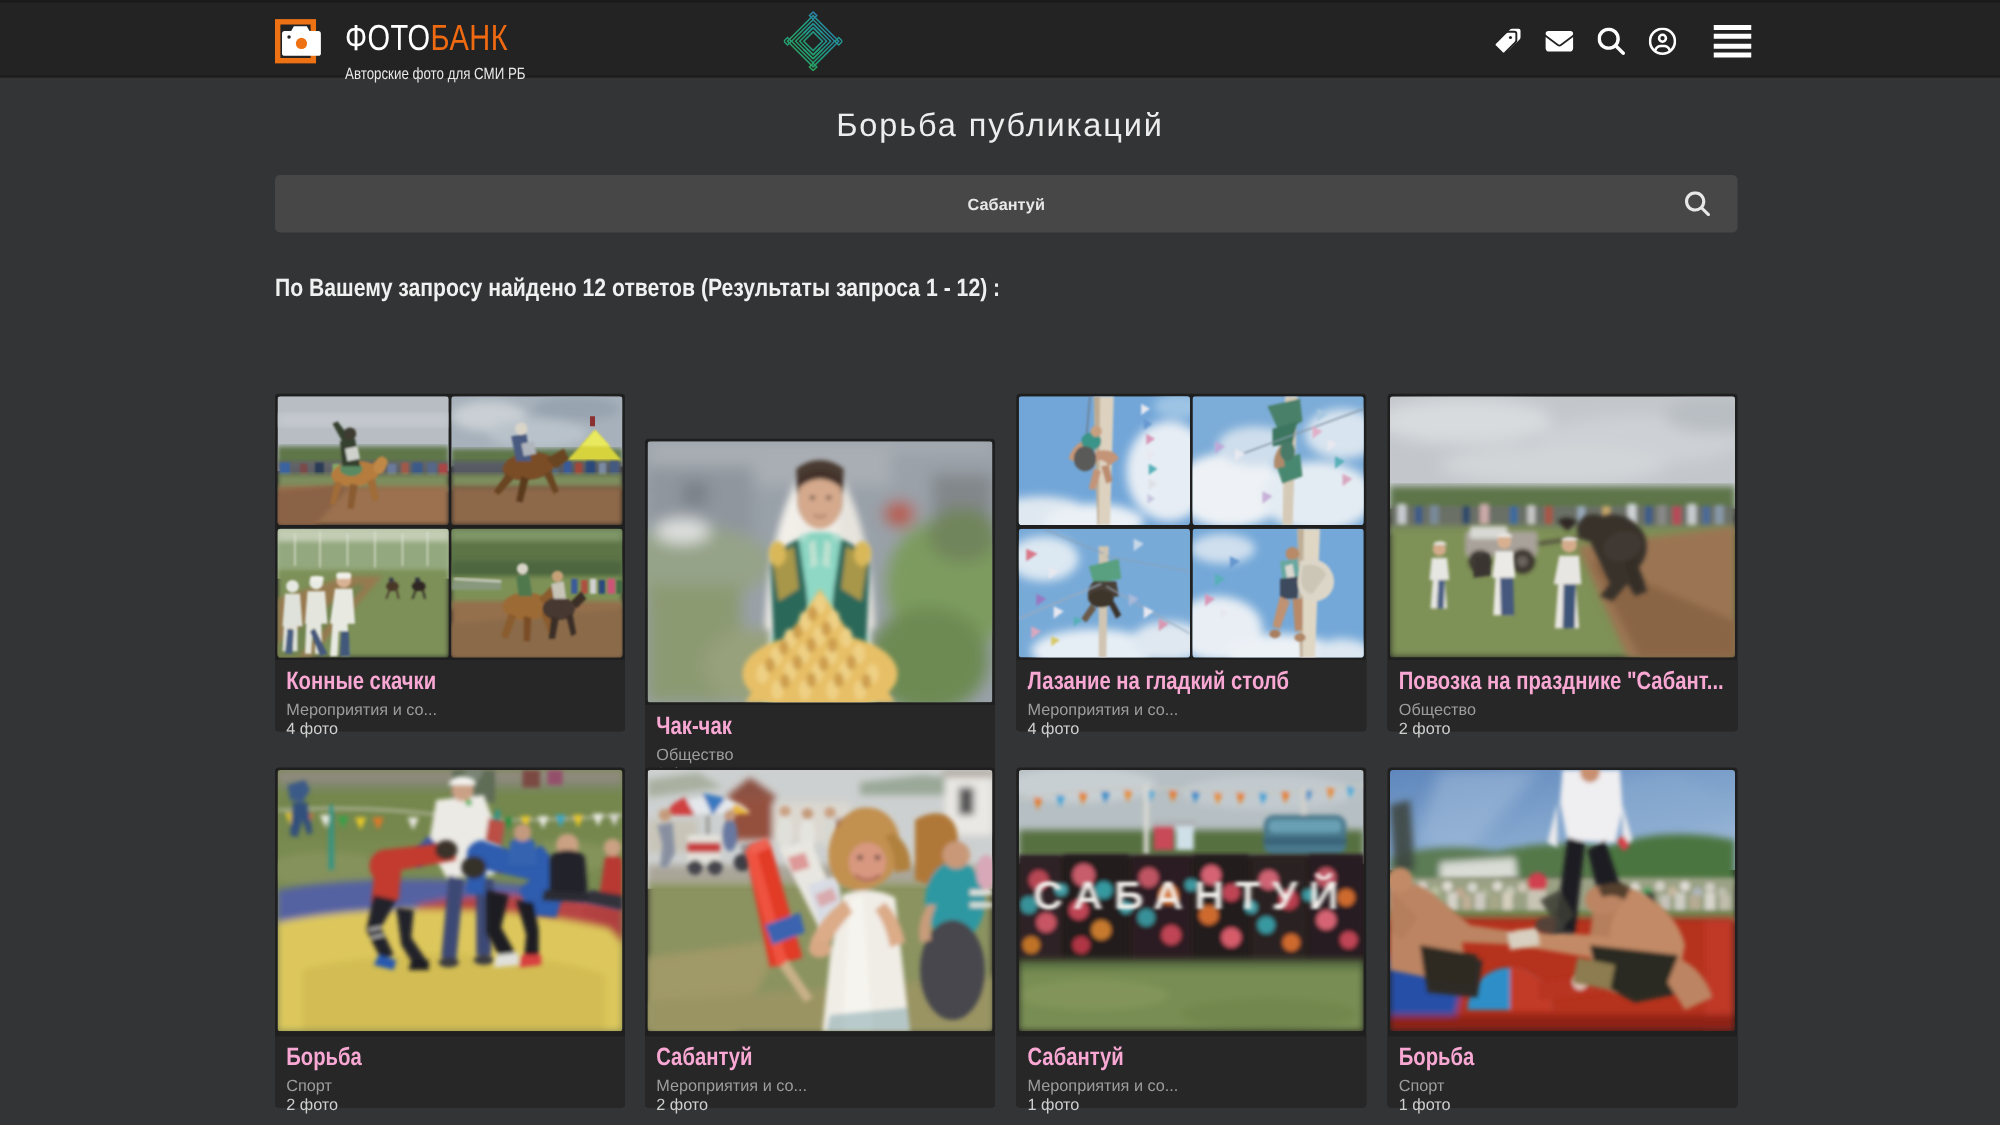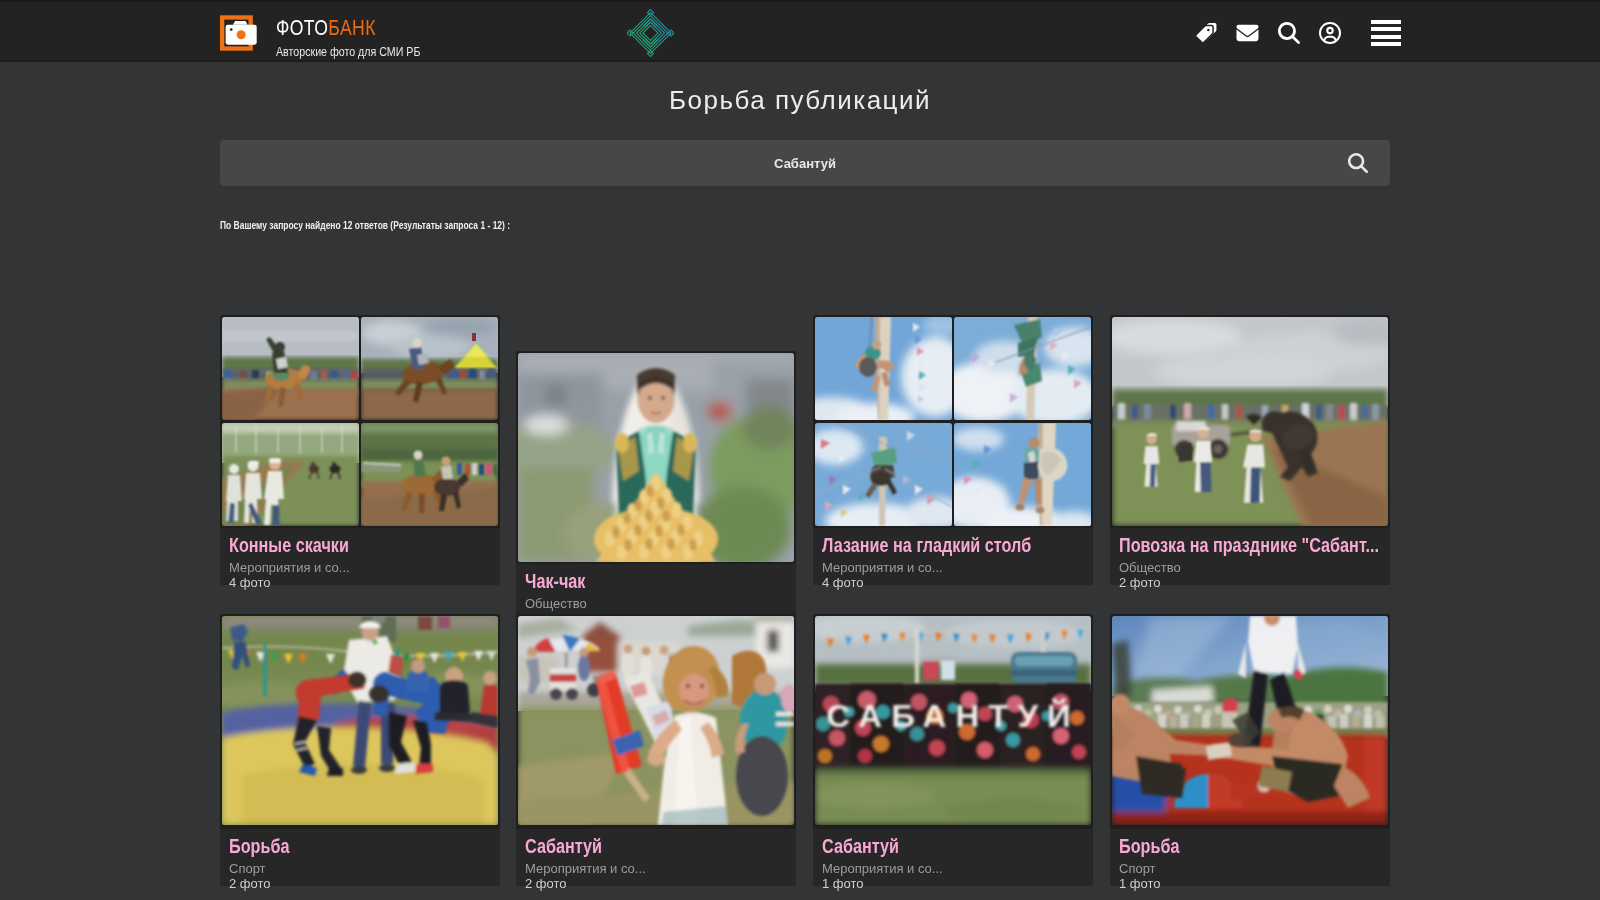--- a/index.html
+++ b/index.html
@@ -2,36 +2,36 @@
 <html lang="ru"><head>
 <meta charset="utf-8">
 <title>Поиск публикаций</title>
 <style>
 * { margin:0; padding:0; box-sizing:border-box; }
 .cond { display:inline-block; transform:scaleX(0.82); transform-origin:0 50%; white-space:nowrap; }
 html,body { width:1600px; height:900px; overflow:hidden; background:#333435; font-family:"Liberation Sans", sans-serif; }
 .header { position:absolute; left:0; top:0; width:1600px; height:62px; background:#232323; border-top:2px solid #1a1a1a; border-bottom:2px solid #1d1d1d; }
 .logo-sq { position:absolute; left:220px; top:11px; width:38px; height:40px; }
 .logo-text { position:absolute; left:276px; top:13px; }
-.logo-title { font-size:22px; color:#fff; letter-spacing:0.5px; }
+.logo-title { font-size:29px; color:#fff; letter-spacing:0.5px; }
 .logo-title b { color:#f06a12; font-weight:normal; }
 .logo-sub { font-size:13px; font-weight:normal; color:#e8e8e8; margin-top:3px; }
 .gerb { position:absolute; left:627px; top:7px; width:47px; height:48px; }
 .fond-text { position:absolute; left:690px; top:16px; font-size:13.5px; font-weight:bold; color:#efefef; line-height:16px; letter-spacing:0.2px; }
 .hicons { position:absolute; top:0; left:1194px; height:62px; display:flex; align-items:center; }
 .hicon { margin-right:19px; }
 .burger { margin-left:11px; width:30px; }
 .burger div { height:3.8px; background:#fff; margin-bottom:3.6px; }
 .burger div:last-child { margin-bottom:0; }
 
 .h1 { position:absolute; top:85px; left:0; width:1600px; text-align:center; font-size:26px; letter-spacing:1.5px; color:#ededed; font-weight:normal; }
 .searchbox { position:absolute; left:220px; top:140px; width:1170px; height:46px; background:#474747; border-radius:4px; }
 .searchbox .q { position:absolute; left:0; top:0; width:100%; height:100%; display:flex; align-items:center; justify-content:center; font-size:13px; font-weight:bold; color:#e8e8e8; }
 .searchbox svg { position:absolute; right:22px; top:13px; }
-.results { position:absolute; left:220px; top:220px; font-size:10px; font-weight:bold; color:#f0f0f0; }
+.results { position:absolute; left:220px; top:220px; font-size:20px; font-weight:bold; color:#f0f0f0; }
 
 .card { position:absolute; width:280px; height:270px; background:#1f1f1f; border-radius:3px; }
 .imgwrap { position:absolute; left:2px; top:2px; width:276px; height:209px; overflow:hidden; border-radius:2.5px; }
 .imgwrap svg { display:block; }
 .grid2 { position:absolute; left:2px; top:2px; width:276px; height:209px; display:grid; grid-template-columns:136px 136px; grid-template-rows:103px 103px; gap:3px; }
 .grid2 svg { display:block; border-radius:2.5px; }
 .cap { position:absolute; left:0; bottom:0; width:100%; height:57px; padding:6px 9px 0 9px; background:#272727; border-radius:0 0 3px 3px; }
 .cap .t { font-size:20px; font-weight:bold; color:#f9a8d4; white-space:nowrap; overflow:hidden; }
 .cap .meta { margin-top:3px; display:flex; justify-content:space-between; font-size:13px;flex-direction:column; }
 .cap .c { color:#9d9d9d; }

